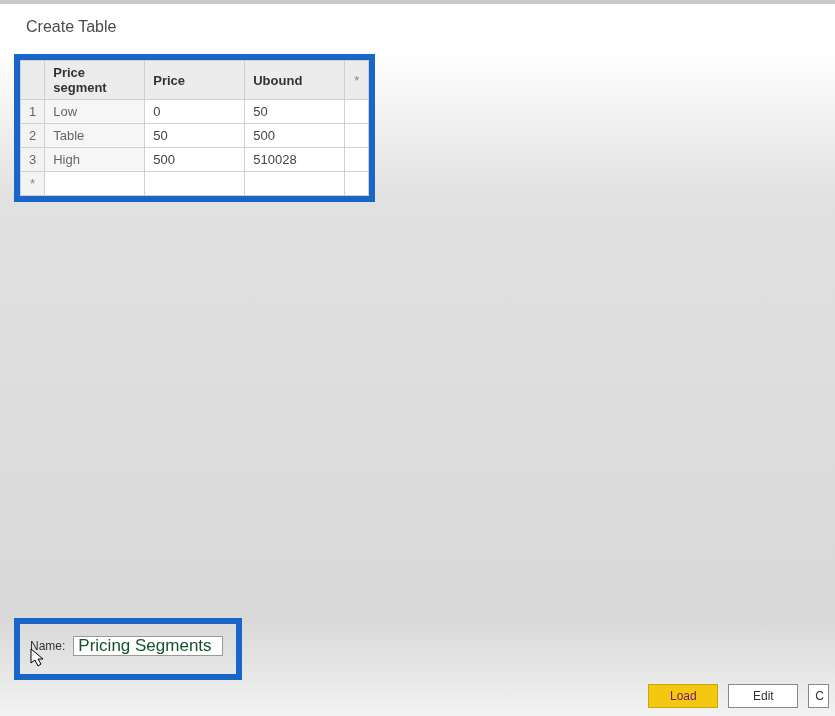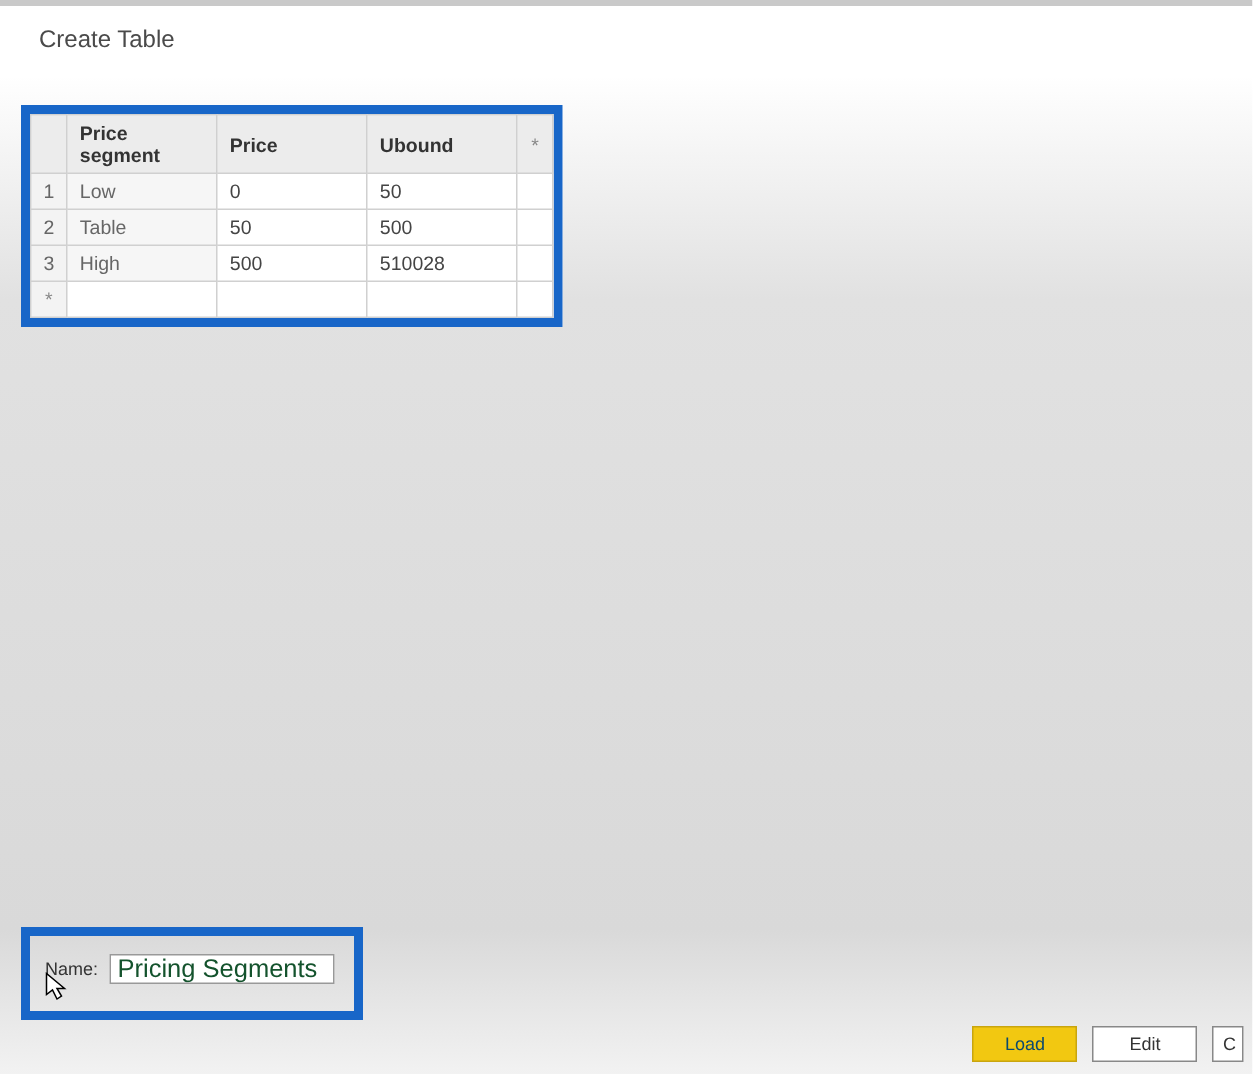--- a/index.html
+++ b/index.html
@@ -21,21 +21,20 @@
     color: #4a4a4a;
     padding: 18px 0 16px 26px;
     background: #fff;
   }
   .table-wrap {
     position: absolute;
     top: 54px; left: 14px;
     border: 6px solid #1866C8;
     background: #fff;
     padding: 0;
-    margin-top: 16px;
   }
   table.data-entry {
     border-collapse: collapse;
     font-size: 13px;
     color: #444;
   }
   table.data-entry th, table.data-entry td {
     border: 1px solid #d0d0d0;
     padding: 4px 8px;
     text-align: left;
@@ -113,21 +112,21 @@
     color: #333;
     padding: 0 14px;
     display: inline-flex;
     align-items: center;
     justify-content: center;
     cursor: pointer;
   }
   .btn.primary {
     background: #F2C811;
     border-color: #C9A50E;
-    color: #0c4a6e;
+    color: #701a75;
   }
   .btn.cut { min-width: 18px; padding: 0 4px 0 6px; }
   .topbar {
     position: absolute; top:0; left:0; right:0; height:4px;
     background: #c9c9c9;
   }
   td.seg-cell { background:#f6f6f6 !important; color:#666; }
 </style>
 </head>
 <body>

